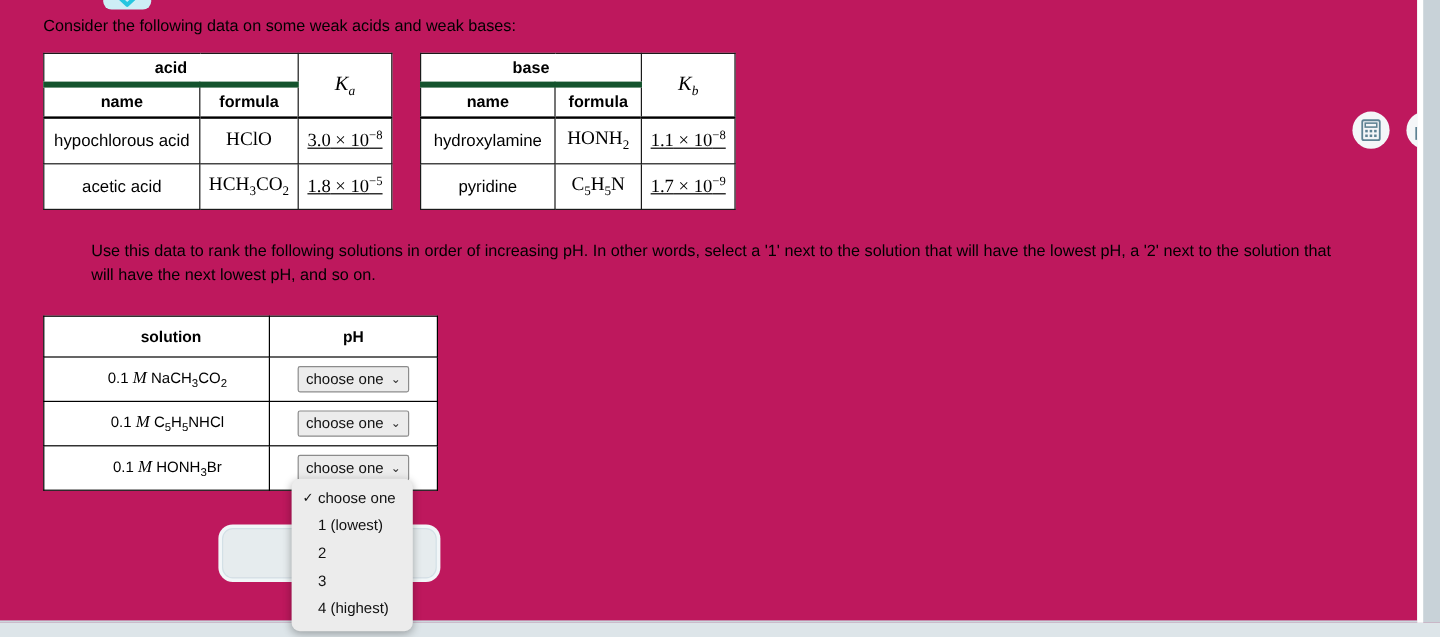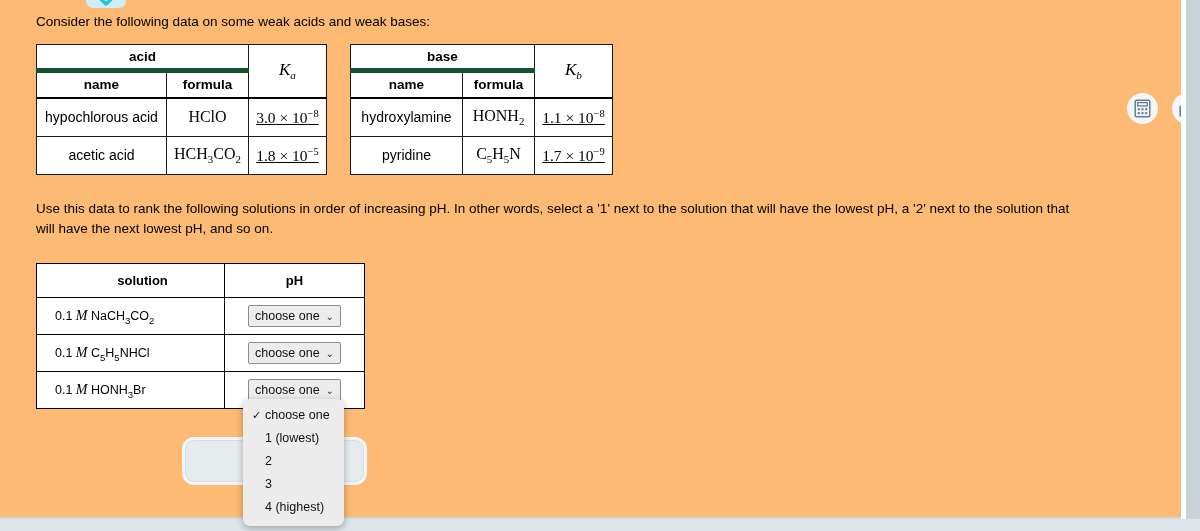--- a/index.html
+++ b/index.html
@@ -8,21 +8,21 @@
     width: 1200px; height: 531px;
     overflow: hidden;
     background: #ffffff;
     font-family: "Liberation Sans", sans-serif;
   }
 
   #page {
     position: relative;
     width: 1200px;
     height: 531px;
-    background: #fdba74;
+    background: #be185d;
   }
 
   
   .right-band {
     position: absolute;
     top: 0; left: 1181px;
     width: 19px; height: 519px;
     background: #c8d2d8;
   }
   .right-band-inner {
@@ -133,20 +133,21 @@
   .c-form-base  { width: 72px;  padding: 0 5px !important; }
   .c-kb-base    { width: 78px;  padding: 0 4px !important; }
 
   
   .instructions {
     font-size: 13.5px;
     color: #000;
     line-height: 1.55;
     margin-top: 24px;
     max-width: 1046px;
+    margin-left: 40px;
   }
 
   
   table.soln {
     border-collapse: collapse;
     margin-top: 23px;
     background: #fff;
   }
   table.soln td, table.soln th {
     border: 1.6px solid #000;
@@ -157,21 +158,21 @@
     font-size: 13px;
     font-weight: bold;
     text-align: center;
   }
   table.soln .col-soln { width: 188px; padding-left: 24px; }
   table.soln .col-ph   { width: 140px; }
   table.soln td.soln-name {
     height: 37px;
     font-size: 12.5px;
     padding-left: 18px;
-    text-align: left;
+    text-align: center;
   }
   td.soln-name i { font-family: "Liberation Serif", serif; font-size: 14px; }
   td.soln-name sub { font-size: 76%; }
   table.soln td.ph-cell {
     height: 37px;
     text-align: center;
   }
 
   select.choose {
     font-family: "Liberation Sans", sans-serif;

